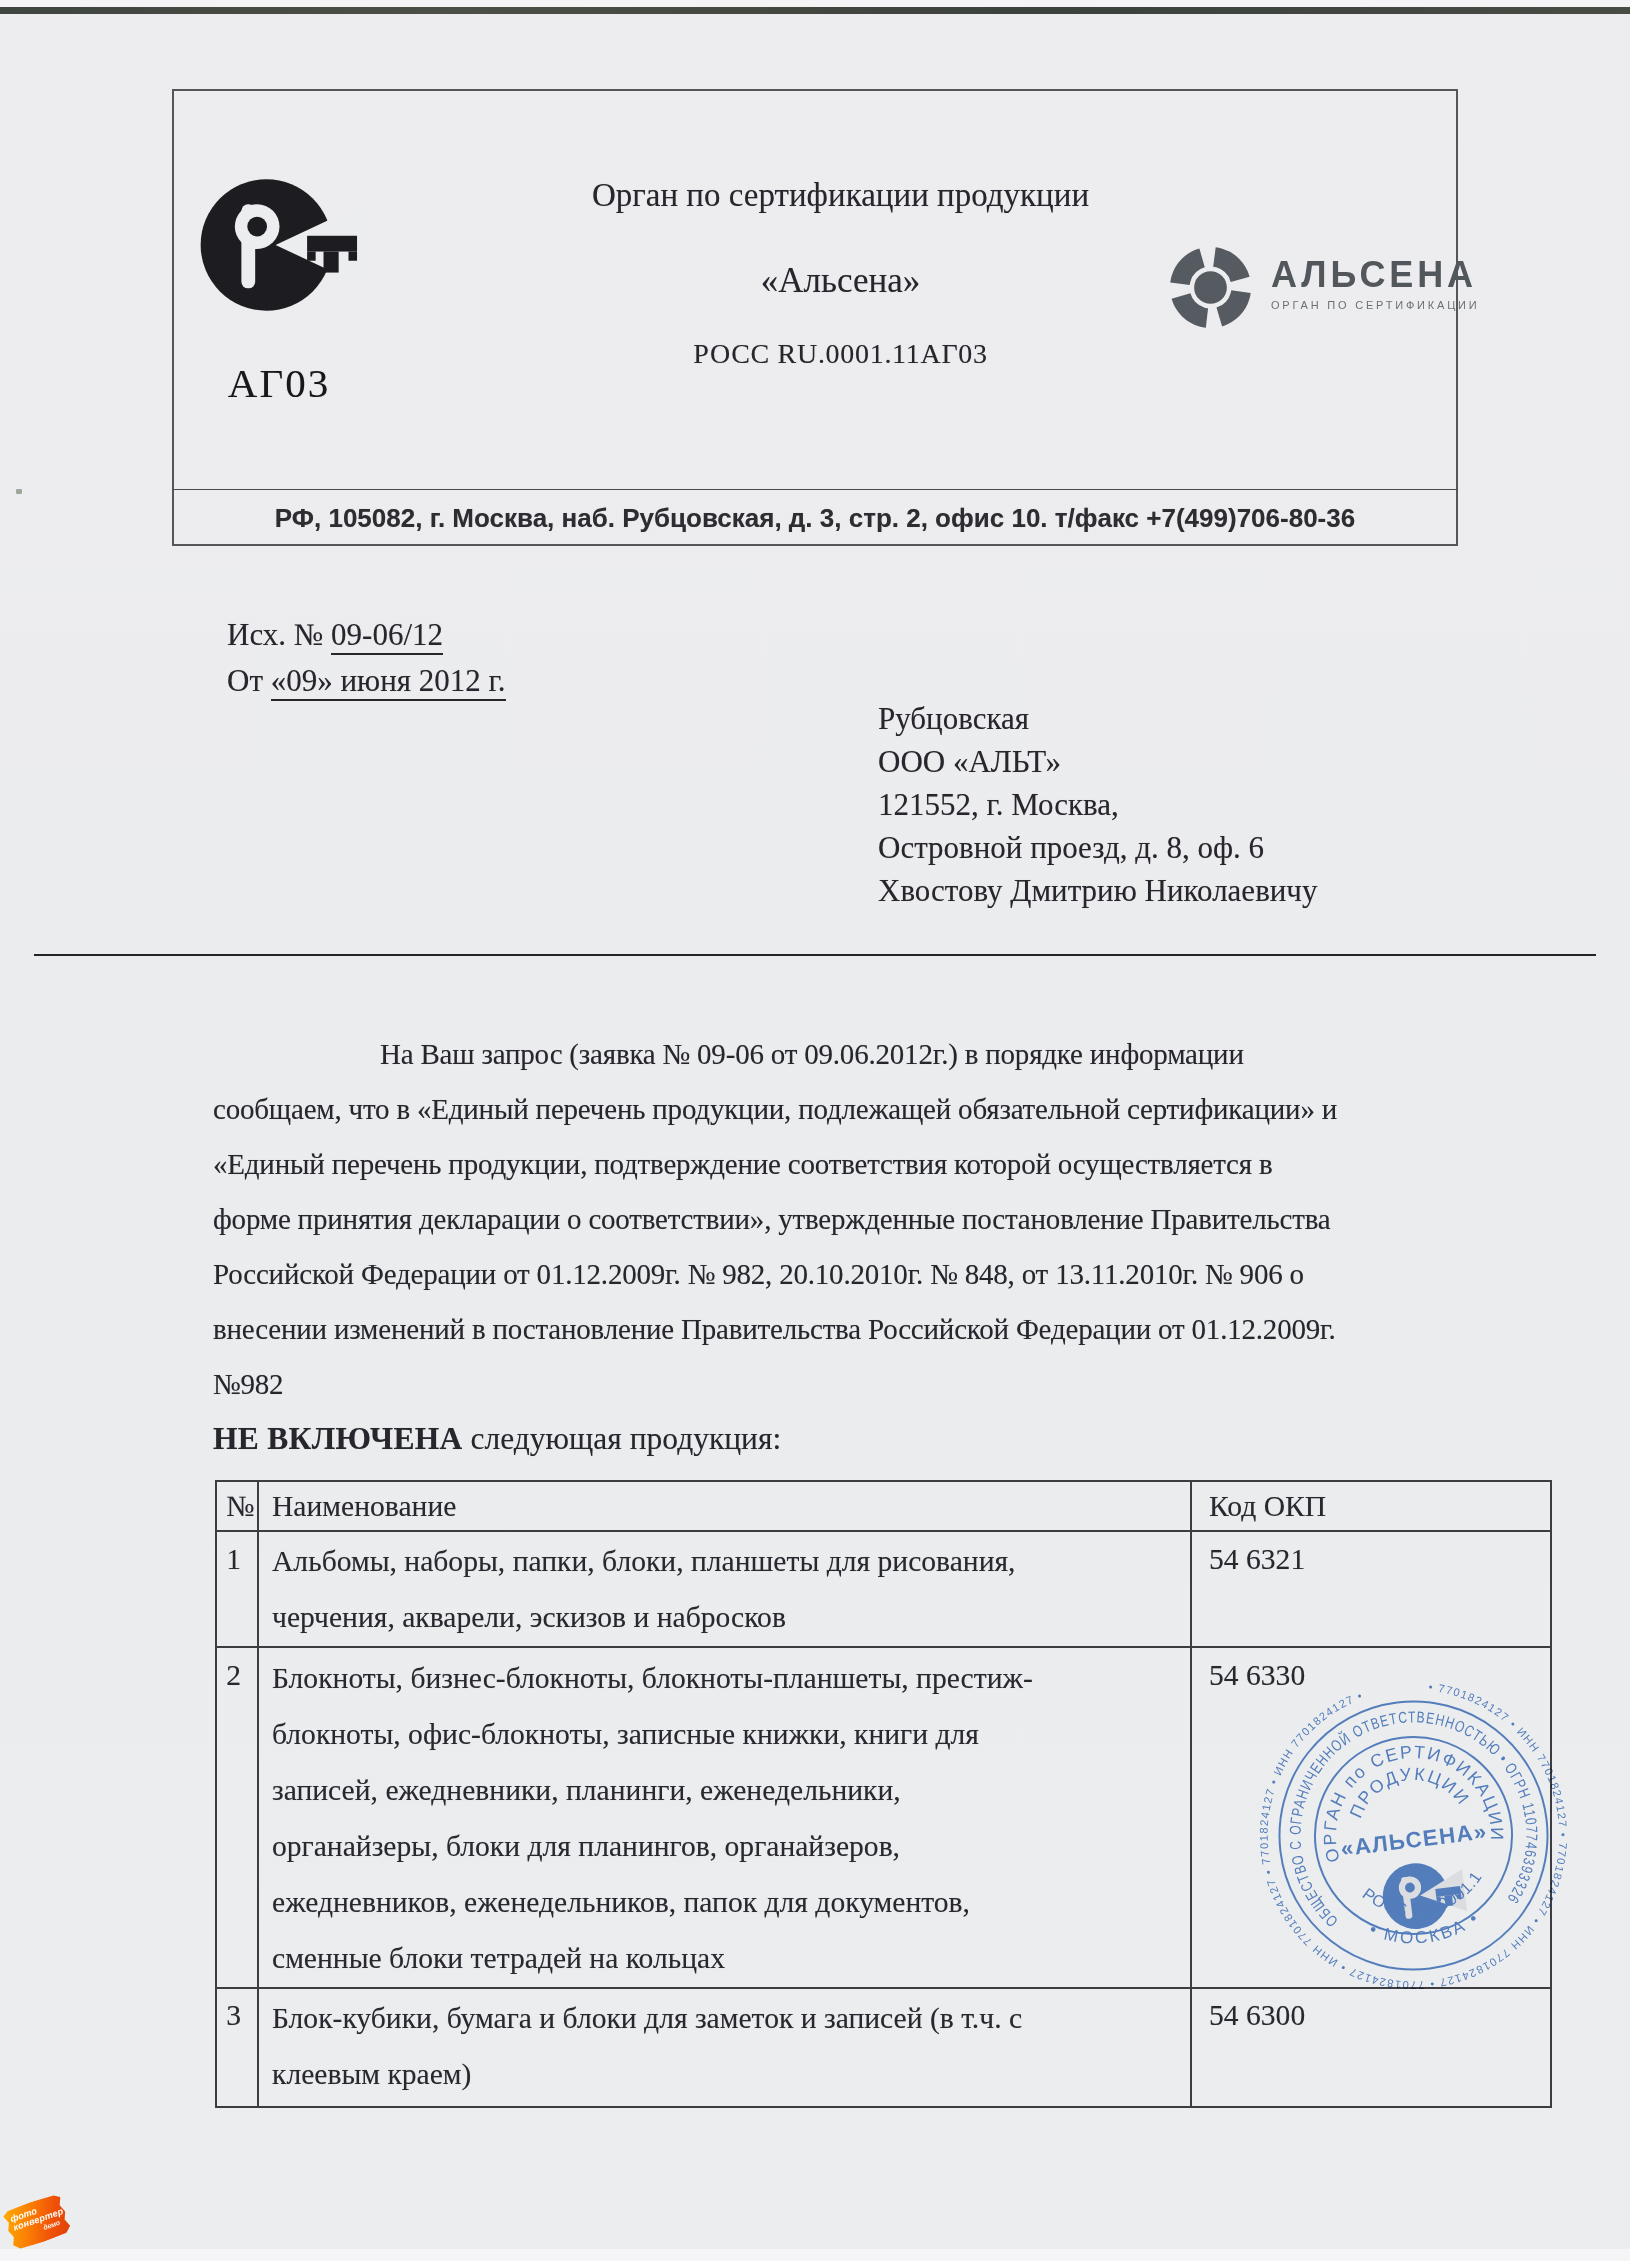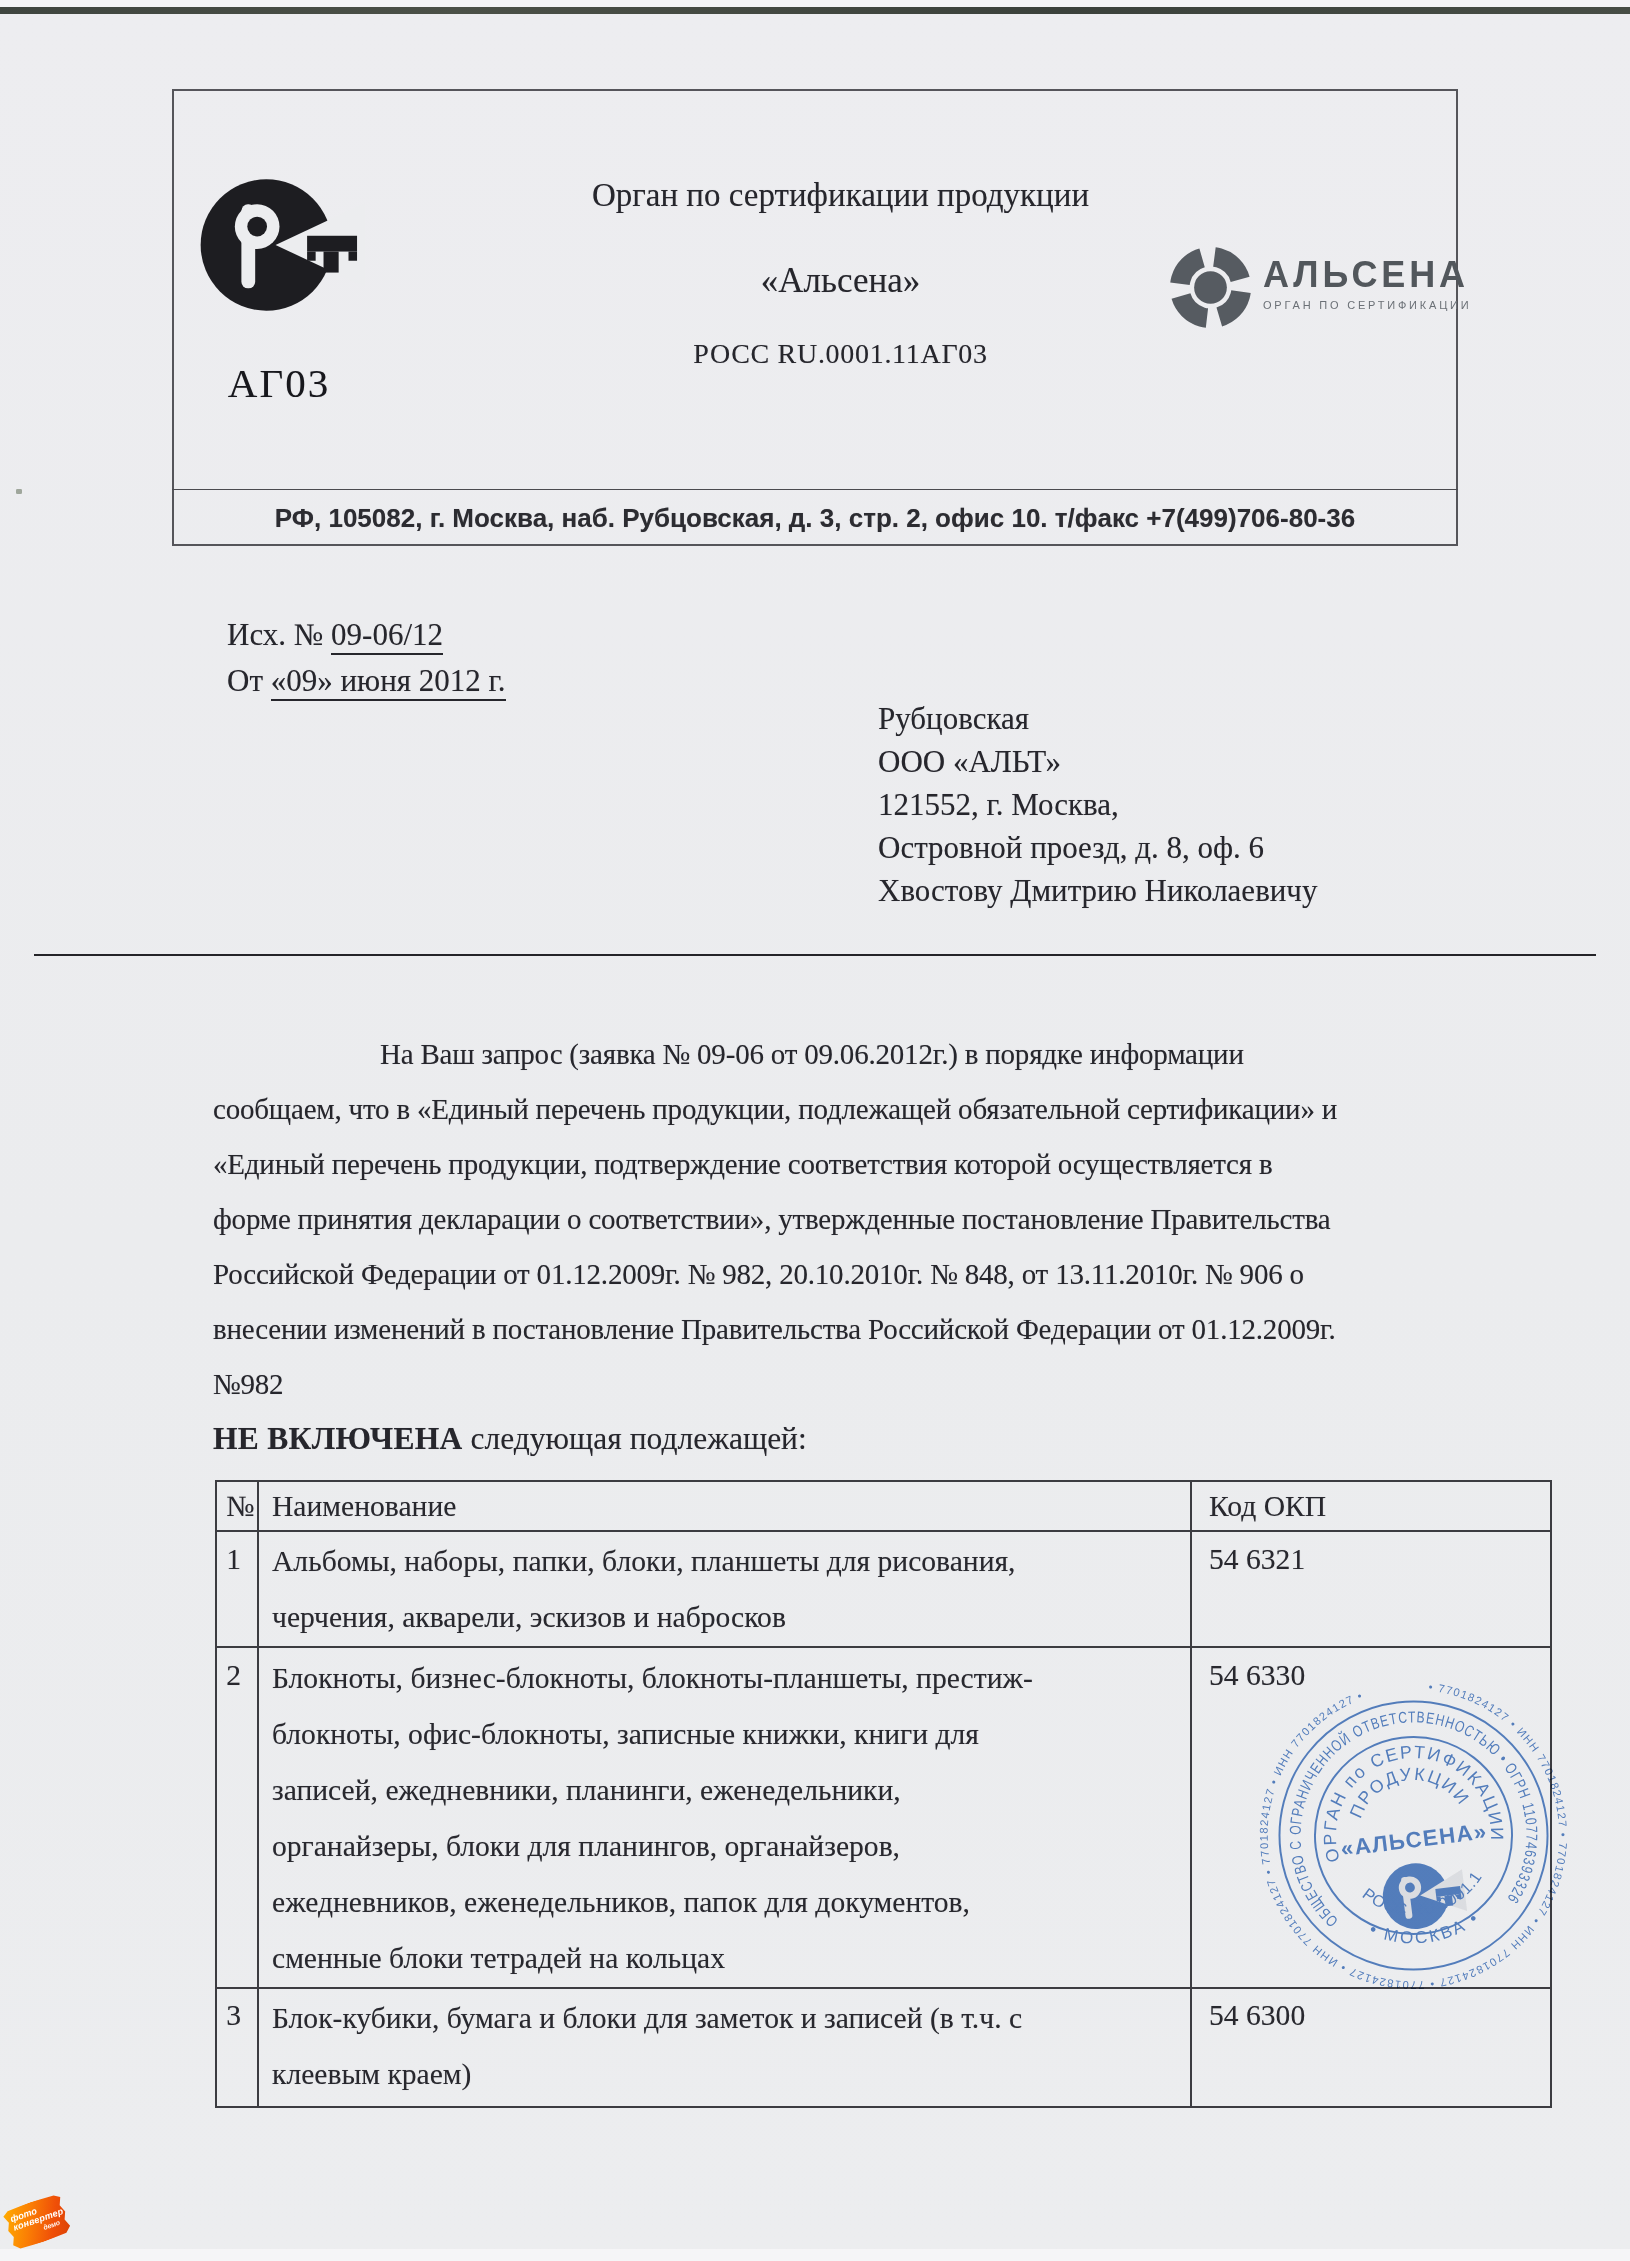--- a/index.html
+++ b/index.html
@@ -26,21 +26,21 @@
   .h-line1{left:371px;top:177px;width:939px;text-align:center;font-size:33px;}
   .h-line2{left:371px;top:261px;width:939px;text-align:center;font-size:35px;}
   .h-line3{left:371px;top:338px;width:939px;text-align:center;font-size:28px;letter-spacing:0.7px;}
   .rst-code{left:197px;top:359px;width:164px;text-align:center;font-size:41px;letter-spacing:2px;color:#17171c;}
   .addr-strip{left:172px;top:489px;width:1286px;height:57px;border-top:1.3px solid #4a4a4f;box-sizing:border-box;
     display:flex;align-items:center;justify-content:center;}
   .addr-text{font-family:"Liberation Sans","DejaVu Sans",sans-serif;font-weight:600;font-size:26px;color:#2c2c31;}
 
   
   .brand{left:1166px;top:243px;display:flex;align-items:flex-start;}
-  .brand-text{margin-left:8px;padding-top:14.4px;font-family:"Liberation Sans","DejaVu Sans",sans-serif;}
+  .brand-text{margin-left:16px;padding-top:14.4px;font-family:"Liberation Sans","DejaVu Sans",sans-serif;}
   .brand-name{font-size:36px;font-weight:bold;letter-spacing:3.9px;color:#52575c;line-height:1;}
   .brand-sub{font-size:11px;letter-spacing:2.8px;color:#6b7076;margin-top:5.3px;}
 
   
   .ref{left:227px;top:612px;font-size:31px;line-height:46px;}
   .u{border-bottom:2px solid #26262c;padding-bottom:0.7px;}
   .recipient{left:878px;top:697px;font-size:31px;line-height:43px;}
 
   .hr{left:34px;top:954px;width:1562px;height:2px;background:#242428;}
 
@@ -182,21 +182,21 @@
     <div class="indent">На Ваш запрос (заявка № 09-06 от 09.06.2012г.) в порядке информации</div>
     <div>сообщаем, что в «Единый перечень продукции, подлежащей обязательной сертификации» и</div>
     <div>«Единый перечень продукции, подтверждение соответствия которой осуществляется в</div>
     <div>форме принятия декларации о соответствии», утвержденные постановление Правительства</div>
     <div>Российской Федерации от 01.12.2009г. № 982, 20.10.2010г. № 848, от 13.11.2010г. № 906 о</div>
     <div>внесении изменений в постановление Правительства Российской Федерации от 01.12.2009г.</div>
     <div>№982</div>
   </div>
 
   <div class="abs not-incl soft">
-    <b>НЕ ВКЛЮЧЕНА</b><span> следующая подлежащей:</span>
+    <b>НЕ ВКЛЮЧЕНА</b><span> следующая продукция:</span>
   </div>
 
   <table class="doc-table soft">
     <colgroup>
         <col style="width:42px">
         <col style="width:933px">
         <col style="width:360px">
       </colgroup>
     <thead>
       <tr>

